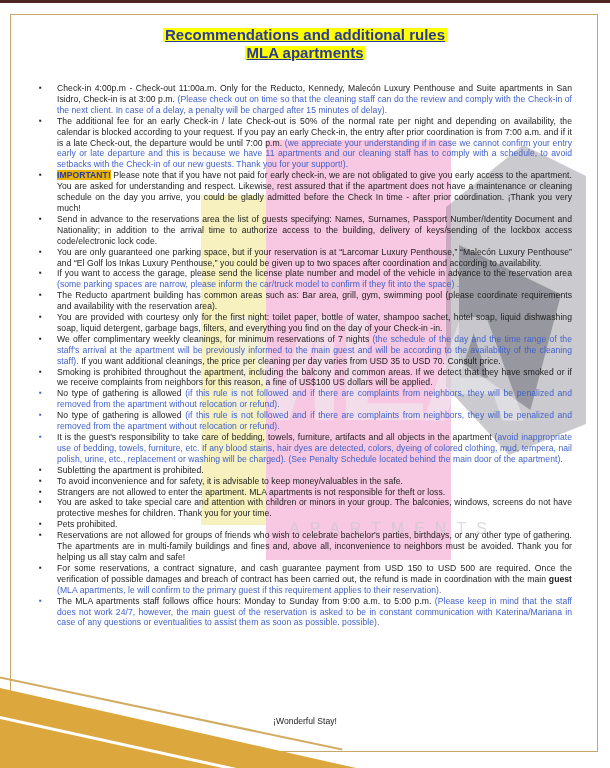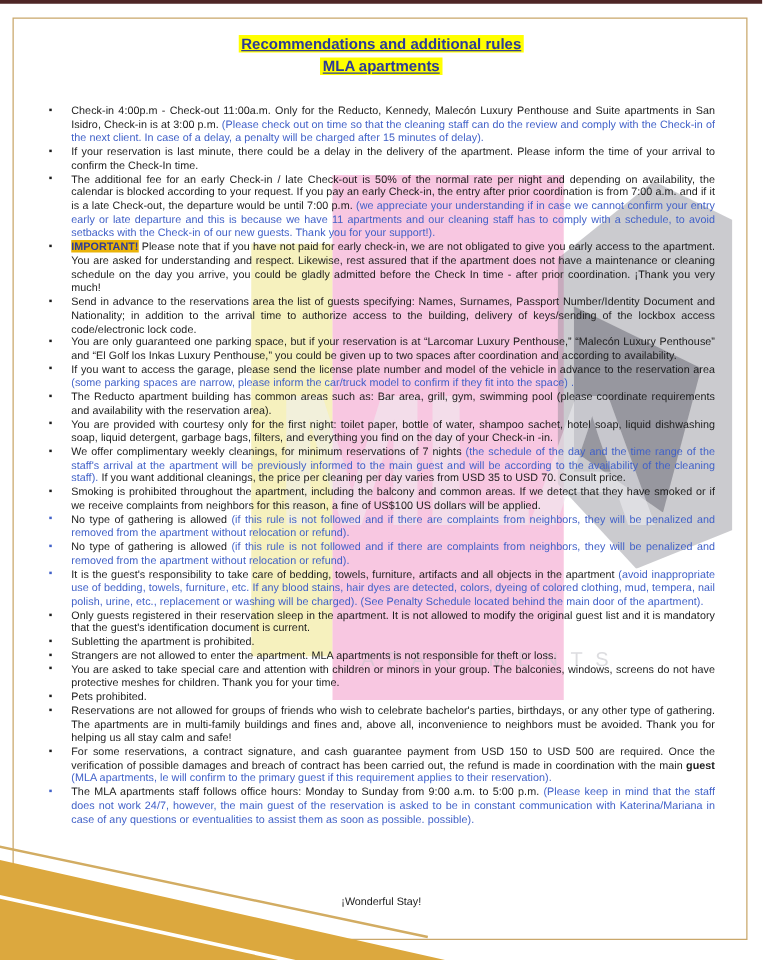--- a/index.html
+++ b/index.html
@@ -18,21 +18,21 @@
   .wm-gray2{position:absolute;left:268px;top:120px;width:102px;height:165px;background:rgba(88,88,100,0.45);
             clip-path:polygon(0 0,100% 30%,70% 100%,0 70%);}
   .wm-mla{position:absolute;left:28px;top:168px;font-size:150px;font-weight:bold;letter-spacing:-8px;
           color:rgba(238,238,242,0.55);line-height:1;}
   .wm-apts{position:absolute;left:98px;top:396px;font-size:16px;letter-spacing:10px;
            color:rgba(198,198,204,0.6);line-height:1;}
 
   
   .title-wrap{position:absolute;left:0;top:26px;width:610px;text-align:center;z-index:2;}
   .title-line{display:inline-block;background:#FFFF00;color:#2B3A99;font-weight:bold;
-              text-decoration:underline;font-size:12px;line-height:14px;padding:0 2px;}
+              text-decoration:underline;font-size:15px;line-height:14px;padding:0 2px;}
 
   
   .rules{position:absolute;left:38px;top:83px;width:534px;z-index:2;list-style:none;margin:0;padding:0;}
   .rule{position:relative;padding-left:19px;text-align:justify;font-size:8.6px;line-height:10.9px;
         color:#1c1c1c;letter-spacing:0.05px;}
   .rule::before{content:"▪";position:absolute;left:1px;top:0;font-size:8px;}
   .bullet-black::before{color:#1c1c1c;}
   .bullet-blue::before{color:#4161C8;}
   .seg-normal{color:#1c1c1c;}
   .seg-blue{color:#4161C8;}
@@ -67,35 +67,34 @@
     <div class="wm-apts">APARTMENTS</div>
   </div>
 
   <div class="title-wrap">
     <div><span class="title-line">Recommendations and additional rules</span></div>
     <div><span class="title-line">MLA apartments</span></div>
   </div>
 
   <ul class="rules">
       <li class="rule bullet-black"><span class="seg-normal">Check-in 4:00p.m - Check-out 11:00a.m. Only for the Reducto, Kennedy, Malecón Luxury Penthouse and Suite apartments in San Isidro, Check-in is at 3:00 p.m. </span><span class="seg-blue">(Please check out on time so that the cleaning staff can do the review and comply with the Check-in of the next client. In case of a delay, a penalty will be charged after 15 minutes of delay).</span></li>
-      <li class="rule bullet-black"><span class="seg-normal">If your reservation is last minute, there could be a delay in the delivery of the apartment. Please inform the time of your arrival to confirm the Check-In time.</span></li>
       <li class="rule bullet-black"><span class="seg-normal">The additional fee for an early Check-in / late Check-out is 50% of the normal rate per night and depending on availability, the calendar is blocked according to your request. If you pay an early Check-in, the entry after prior coordination is from 7:00 a.m. and if it is a late Check-out, the departure would be until 7:00 p.m. </span><span class="seg-blue">(we appreciate your understanding if in case we cannot confirm your entry early or late departure and this is because we have 11 apartments and our cleaning staff has to comply with a schedule, to avoid setbacks with the Check-in of our new guests. Thank you for your support!).</span></li>
       <li class="rule bullet-black"><span class="seg-highlight">IMPORTANT!</span><span class="seg-normal"> Please note that if you have not paid for early check-in, we are not obligated to give you early access to the apartment. You are asked for understanding and respect. Likewise, rest assured that if the apartment does not have a maintenance or cleaning schedule on the day you arrive, you could be gladly admitted before the Check In time - after prior coordination. ¡Thank you very much!</span></li>
       <li class="rule bullet-black"><span class="seg-normal">Send in advance to the reservations area the list of guests specifying: Names, Surnames, Passport Number/Identity Document and Nationality; in addition to the arrival time to authorize access to the building, delivery of keys/sending of the lockbox access code/electronic lock code.</span></li>
       <li class="rule bullet-black"><span class="seg-normal">You are only guaranteed one parking space, but if your reservation is at “Larcomar Luxury Penthouse,” “Malecón Luxury Penthouse” and “El Golf los Inkas Luxury Penthouse,” you could be given up to two spaces after coordination and according to availability.</span></li>
       <li class="rule bullet-black"><span class="seg-normal">If you want to access the garage, please send the license plate number and model of the vehicle in advance to the reservation area </span><span class="seg-blue">(some parking spaces are narrow, please inform the car/truck model to confirm if they fit into the space) .</span></li>
       <li class="rule bullet-black"><span class="seg-normal">The Reducto apartment building has common areas such as: Bar area, grill, gym, swimming pool (please coordinate requirements and availability with the reservation area).</span></li>
       <li class="rule bullet-black"><span class="seg-normal">You are provided with courtesy only for the first night: toilet paper, bottle of water, shampoo sachet, hotel soap, liquid dishwashing soap, liquid detergent, garbage bags, filters, and everything you find on the day of your Check-in -in.</span></li>
       <li class="rule bullet-black"><span class="seg-normal">We offer complimentary weekly cleanings, for minimum reservations of 7 nights </span><span class="seg-blue">(the schedule of the day and the time range of the staff's arrival at the apartment will be previously informed to the main guest and will be according to the availability of the cleaning staff).</span><span class="seg-normal"> If you want additional cleanings, the price per cleaning per day varies from USD 35 to USD 70. Consult price.</span></li>
       <li class="rule bullet-black"><span class="seg-normal">Smoking is prohibited throughout the apartment, including the balcony and common areas. If we detect that they have smoked or if we receive complaints from neighbors for this reason, a fine of US$100 US dollars will be applied.</span></li>
       <li class="rule bullet-blue"><span class="seg-normal">No type of gathering is allowed </span><span class="seg-blue">(if this rule is not followed and if there are complaints from neighbors, they will be penalized and removed from the apartment without relocation or refund).</span></li>
       <li class="rule bullet-blue"><span class="seg-normal">No type of gathering is allowed </span><span class="seg-blue">(if this rule is not followed and if there are complaints from neighbors, they will be penalized and removed from the apartment without relocation or refund).</span></li>
       <li class="rule bullet-blue"><span class="seg-normal">It is the guest's responsibility to take care of bedding, towels, furniture, artifacts and all objects in the apartment </span><span class="seg-blue">(avoid inappropriate use of bedding, towels, furniture, etc. If any blood stains, hair dyes are detected, colors, dyeing of colored clothing, mud, tempera, nail polish, urine, etc., replacement or washing will be charged). (See Penalty Schedule located behind the main door of the apartment).</span></li>
-      <li class="rule bullet-black"><span class="seg-normal">Only guests registered in their reservation sleep in the apartment. It is not allowed to modify the original guest list and it is mandatory that the guest's identification document is current.</span></li>
       <li class="rule bullet-black"><span class="seg-normal">Subletting the apartment is prohibited.</span></li>
+      <li class="rule bullet-black"><span class="seg-normal">To avoid inconvenience and for safety, it is advisable to keep money/valuables in the safe.</span></li>
       <li class="rule bullet-black"><span class="seg-normal">Strangers are not allowed to enter the apartment. MLA apartments is not responsible for theft or loss.</span></li>
       <li class="rule bullet-black"><span class="seg-normal">You are asked to take special care and attention with children or minors in your group. The balconies, windows, screens do not have protective meshes for children. Thank you for your time.</span></li>
       <li class="rule bullet-black"><span class="seg-normal">Pets prohibited.</span></li>
       <li class="rule bullet-black"><span class="seg-normal">Reservations are not allowed for groups of friends who wish to celebrate bachelor's parties, birthdays, or any other type of gathering. The apartments are in multi-family buildings and fines and, above all, inconvenience to neighbors must be avoided. Thank you for helping us all stay calm and safe!</span></li>
       <li class="rule bullet-black"><span class="seg-normal">For some reservations, a contract signature, and cash guarantee payment from USD 150 to USD 500 are required. Once the verification of possible damages and breach of contract has been carried out, the refund is made in coordination with the main </span><span class="seg-bold">guest</span><span class="seg-normal"> </span><span class="seg-blue">(MLA apartments, le will confirm to the primary guest if this requirement applies to their reservation).</span></li>
       <li class="rule bullet-blue"><span class="seg-normal">The MLA apartments staff follows office hours: Monday to Sunday from 9:00 a.m. to 5:00 p.m. </span><span class="seg-blue">(Please keep in mind that the staff does not work 24/7, however, the main guest of the reservation is asked to be in constant communication with Katerina/Mariana in case of any questions or eventualities to assist them as soon as possible. possible).</span></li>
     </ul>
 
   <div class="footer">¡Wonderful Stay!</div>
 

